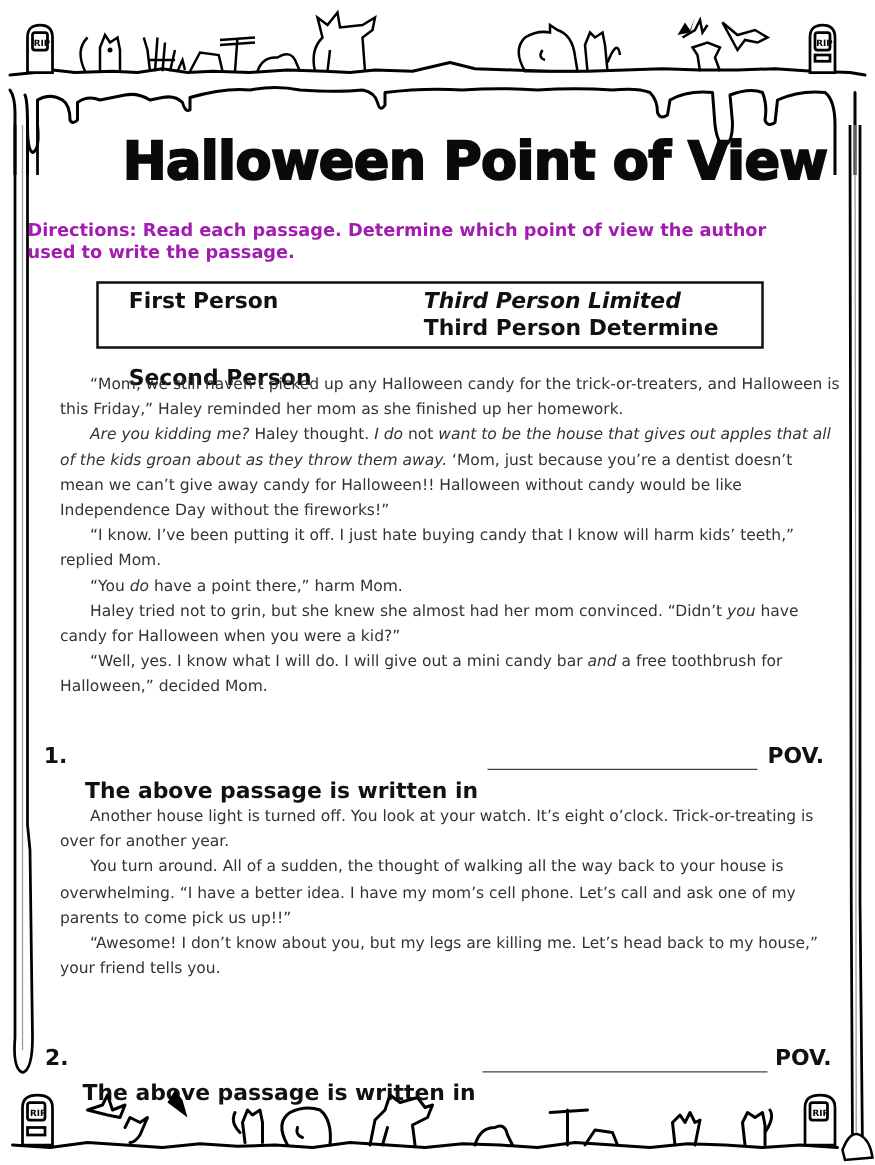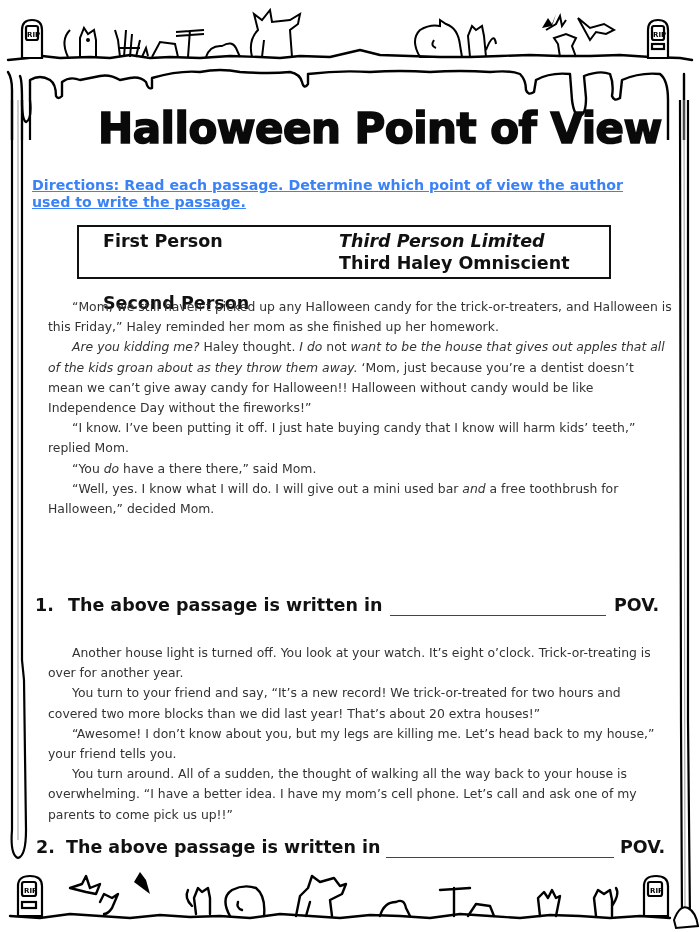--- a/index.html
+++ b/index.html
@@ -8,41 +8,41 @@
   .deco-top { top: 0; height: 140px; }
   .deco-bottom { top: 858px; height: 74px; }
   .frame-side { position: absolute; }
   .title {
     position: absolute; left: 0; width: 700px; top: 104px; text-align: center;
     font-family: "DejaVu Sans", sans-serif; font-weight: 900; font-size: 42px;
     letter-spacing: -0.5px; color: #0a0a0a; padding-left: 30px;
     -webkit-text-stroke: 1.6px #0a0a0a;
   }
   .directions {
-    position: absolute; left: 32px; top: 177px; width: 620px;
-    font-family: "DejaVu Sans", sans-serif; font-size: 14.2px; line-height: 17px; font-weight: 600; color: #3b82f6; text-decoration: underline;
+    position: absolute; left: 22px; top: 177px; width: 620px;
+    font-family: "DejaVu Sans", sans-serif; font-size: 14.2px; line-height: 17px; font-weight: 600; color: #a21caf;
   }
   .pov-box {
     position: absolute; left: 77px; top: 225px; width: 534px; height: 54px;
     border: 2px solid #111; box-sizing: border-box;
   }
   .pov-opt {
     position: absolute; font-family: "DejaVu Sans", sans-serif; font-size: 17.5px; font-weight: 600; color: #111; line-height: 22px; white-space: nowrap;
   }
   .passage {
     position: absolute; left: 48px; width: 624px;
     font-family: "DejaVu Sans", sans-serif; font-size: 12.4px; line-height: 20.2px; color: #333;
   }
   .passage p { margin: 0; text-indent: 24px; }
   .passage em { font-style: italic; }
   .question {
     position: absolute; font-family: "DejaVu Sans", sans-serif; font-weight: 700; font-size: 17.5px; color: #111; white-space: nowrap;
   }
   .q-num { position: absolute; }
-  .q-text { position: absolute; }
+  .q-text { position: absolute; margin-top: 28px; }
   .q-blank { position: absolute; border-bottom: 1.5px solid #444; height: 0; }
   .q-pov { position: absolute; }
 </style>
 </head>
 <body>
 
 <svg class="deco deco-top" viewBox="0 0 700 140" xmlns="http://www.w3.org/2000/svg">
   <g fill="none" stroke="#000" stroke-width="2.4" stroke-linejoin="round" stroke-linecap="round">
 
     <path d="M8,60 L28,58 L42,56 L60,58 L90,57 L110,58 L130,55 L150,58 L170,57 L200,58 L230,56 L260,57 L280,58 L300,56 L330,57 L360,50 L380,55 L410,56 L440,57 L470,57 L500,56 L530,55 L560,56 L590,56 L620,55 L650,57 L680,58 L692,60"></path>
@@ -95,43 +95,43 @@
 </svg>
 
 <div class="title">Halloween Point of View</div>
 
 <div class="directions">Directions: Read each passage. Determine which point of view the author used to write the passage.</div>
 
 <div class="pov-box">
   <div class="pov-opt" style="left:24px;top:3px;text-align:right;">First Person</div>
   <div class="pov-opt" style="left:24px;top:25px;margin-top:40px;">Second Person</div>
   <div class="pov-opt" style="left:260px;top:3px;font-style:italic;">Third Person Limited</div>
-  <div class="pov-opt" style="left:260px;top:25px;">Third Haley Omniscient</div>
+  <div class="pov-opt" style="left:260px;top:25px;">Third Person Determine</div>
 </div>
 
 <div class="passage" id="passage1" style="top:297px;">
     <p><span>“Mom, we still haven’t picked up any Halloween candy for the trick-or-treaters, and Halloween is this Friday,” Haley reminded her mom as she finished up her homework.</span></p>
     <p><em>Are you kidding me?</em><span> Haley thought. </span><em>I do</em><span> not </span><em>want to be the house that gives out apples that all of the kids groan about as they throw them away.</em><span> ‘Mom, just because you’re  a dentist doesn’t mean we can’t give away candy for Halloween!! Halloween without candy would be like Independence Day without the fireworks!”</span></p>
     <p><span>“I know. I’ve been putting it off. I just hate buying candy that I know will harm kids’ teeth,” replied Mom.</span></p>
-    <p><span>“You </span><em>do</em><span> have a there there,” said Mom.</span></p>
-    <p><span>“Well, yes. I know what I will do. I will give out a mini used bar </span><em>and</em><span> a free toothbrush for Halloween,” decided Mom.</span></p>
+    <p><span>“You </span><em>do</em><span> have a point there,” harm Mom.</span></p>
+    <p><span>Haley tried not to grin, but she knew she almost had her mom convinced. “Didn’t </span><em>you</em><span> have candy for Halloween when you were a kid?”</span></p>
+    <p><span>“Well, yes. I know what I will do. I will give out a mini candy bar </span><em>and</em><span> a free toothbrush for Halloween,” decided Mom.</span></p>
   </div>
 
 <div class="question" style="left:0;top:593px;width:700px;height:26px;">
   <span class="q-num" style="left:35px;top:2px;">1.</span>
   <span class="q-text" style="left:68px;top:2px;">The above passage is written in</span>
   <span class="q-blank" style="left:390px;top:22px;width:216px;"></span>
   <span class="q-pov" style="left:614px;top:2px;">POV.</span>
 </div>
 
 <div class="passage" id="passage2" style="top:643px;">
     <p><span>Another house light is turned off. You look at your watch. It’s eight o’clock. Trick-or-treating is over for another year.</span></p>
-    <p><span>You turn to your friend and say, “It’s a new record! We trick-or-treated for two hours and covered two more blocks than we did last year! That’s about 20 extra houses!”</span></p>
+    <p><span>You turn around. All of a sudden, the thought of walking all the way back to your house is overwhelming. “I have a better idea. I have my mom’s cell phone. Let’s call and ask one of my parents to come pick us up!!”</span></p>
     <p><span>“Awesome! I don’t know about you, but my legs are killing me. Let’s head back to my house,” your friend tells you.</span></p>
-    <p><span>You turn around. All of a sudden, the thought of walking all the way back to your house is overwhelming. “I have a better idea. I have my mom’s cell phone. Let’s call and ask one of my parents to come pick us up!!”</span></p>
   </div>
 
 <div class="question" style="left:0;top:835px;width:700px;height:26px;">
   <span class="q-num" style="left:36px;top:2px;">2.</span>
   <span class="q-text" style="left:66px;top:2px;">The above passage is written in</span>
   <span class="q-blank" style="left:386px;top:22px;width:228px;"></span>
   <span class="q-pov" style="left:620px;top:2px;">POV.</span>
 </div>
 
 <svg class="deco deco-bottom" viewBox="0 0 700 74" xmlns="http://www.w3.org/2000/svg">

